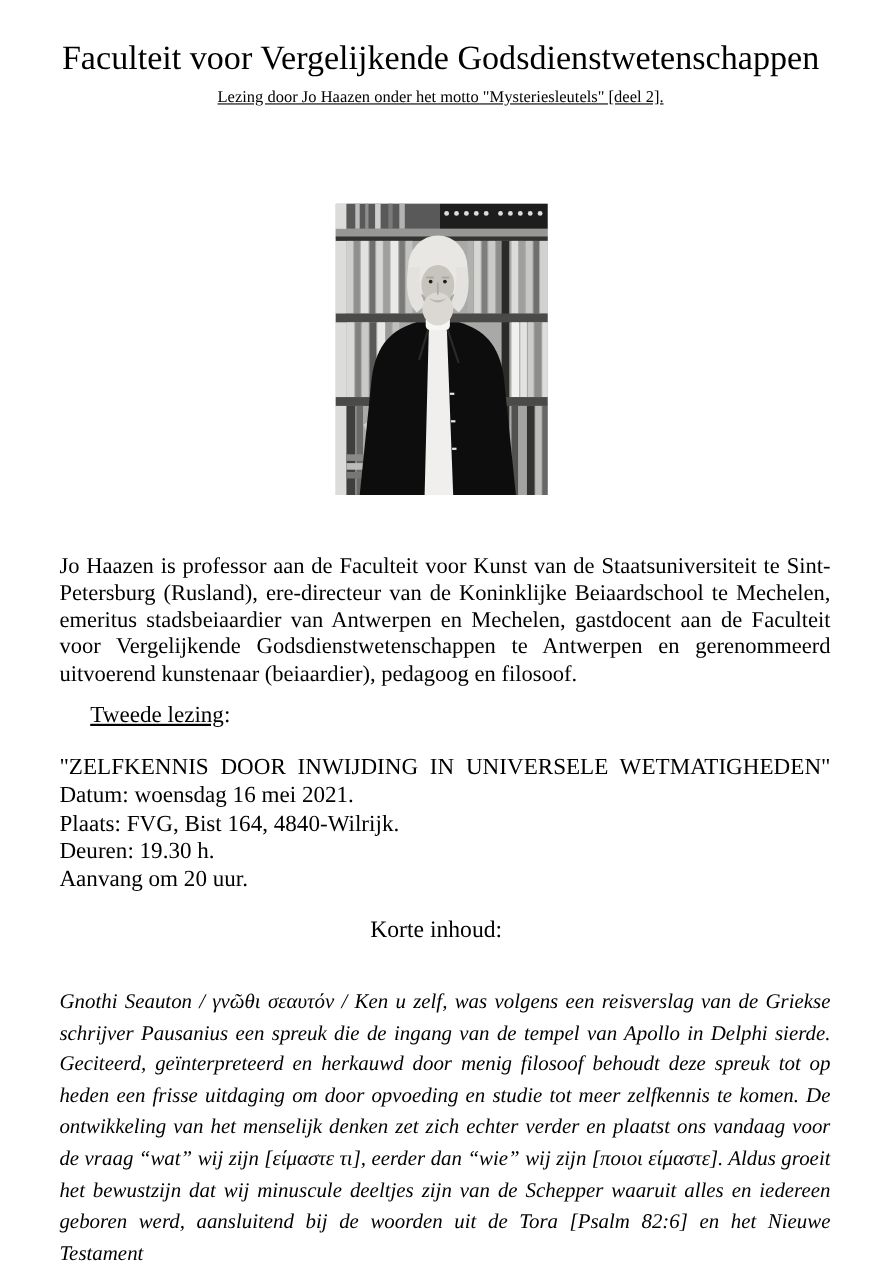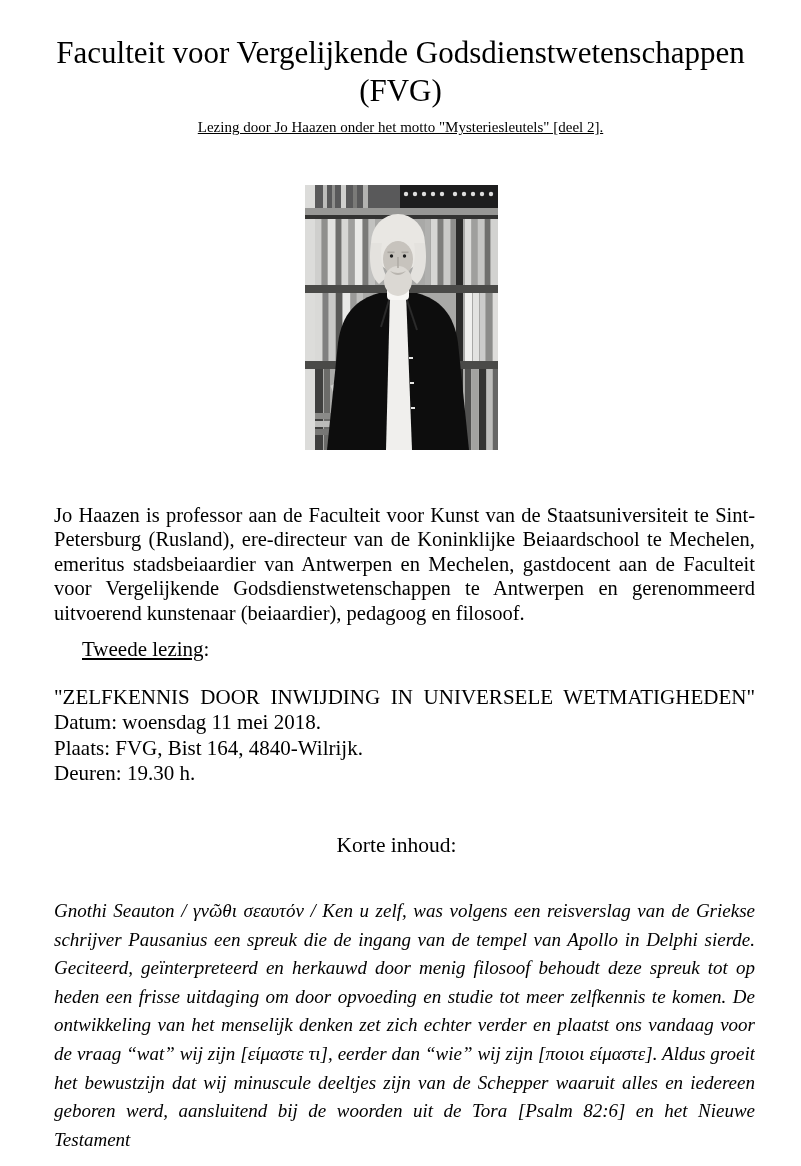--- a/index.html
+++ b/index.html
@@ -96,21 +96,20 @@
     overflow: hidden;
   }
 </style>
 </head>
 <body>
 
 <div class="page">
 
   <div class="title-block">
     <div class="title-line">Faculteit voor Vergelijkende Godsdienstwetenschappen</div>
-    <div class="title-line">(FVG)</div>
     <div class="subtitle-line">Lezing door Jo Haazen onder het motto "Mysteriesleutels" [deel 2].</div>
   </div>
 
   <div class="photo-frame">
     <svg width="193" height="265" viewBox="0 0 193 265" role="img" aria-label="Zwart-wit portret van Jo Haazen, man met wit haar en baard in donker jasje met witte coltrui, staand voor een boekenkast">
 
       <g>
         <rect x="0" y="0" width="193" height="265" fill="#a9a9a7"></rect>
         <rect x="0" y="0" width="10" height="265" fill="#dcdcda"></rect>
 
@@ -227,22 +226,23 @@
   </div>
 
   <p class="bio-paragraph">Jo Haazen is professor aan de Faculteit voor Kunst van de Staatsuniversiteit te Sint-Petersburg (Rusland), ere-directeur van de Koninklijke Beiaardschool te Mechelen, emeritus stadsbeiaardier van Antwerpen en Mechelen, gastdocent aan de Faculteit voor Vergelijkende Godsdienstwetenschappen te Antwerpen en gerenommeerd uitvoerend kunstenaar (beiaardier), pedagoog en filosoof.</p>
 
   <div class="tweede-lezing">
     <span class="ul">Tweede lezing</span><span>:</span>
   </div>
 
   <div class="lecture-block">
     <div class="lecture-title-caps">"ZELFKENNIS DOOR INWIJDING IN UNIVERSELE WETMATIGHEDEN"</div>
-    <div>Datum: woensdag 11 mei 2018.</div>
+    <div>Datum: woensdag 16 mei 2021.</div>
     <div>Plaats: FVG, Bist 164, 4840-Wilrijk.</div>
     <div>Deuren: 19.30 h.</div>
+    <div>Aanvang om 20 uur.</div>
   </div>
 
   <div class="korte-inhoud">Korte inhoud:</div>
 
   <p class="summary-paragraph">Gnothi Seauton / γνῶθι σεαυτόν / Ken u zelf, was volgens een reisverslag van de Griekse schrijver Pausanius een spreuk die de ingang van de tempel van Apollo in Delphi sierde. Geciteerd, geïnterpreteerd en herkauwd door menig filosoof behoudt deze spreuk tot op heden een frisse uitdaging om door opvoeding en studie tot meer zelfkennis te komen. De ontwikkeling van het menselijk denken zet zich echter verder en plaatst ons vandaag voor de vraag “wat” wij zijn [είμαστε τι], eerder dan “wie” wij zijn [ποιοι είμαστε]. Aldus groeit het bewustzijn dat wij minuscule deeltjes zijn van de Schepper waaruit alles en iedereen geboren werd, aansluitend bij de woorden uit de Tora [Psalm 82:6] en het Nieuwe Testament</p>
 
 </div>
 
 </body></html>

